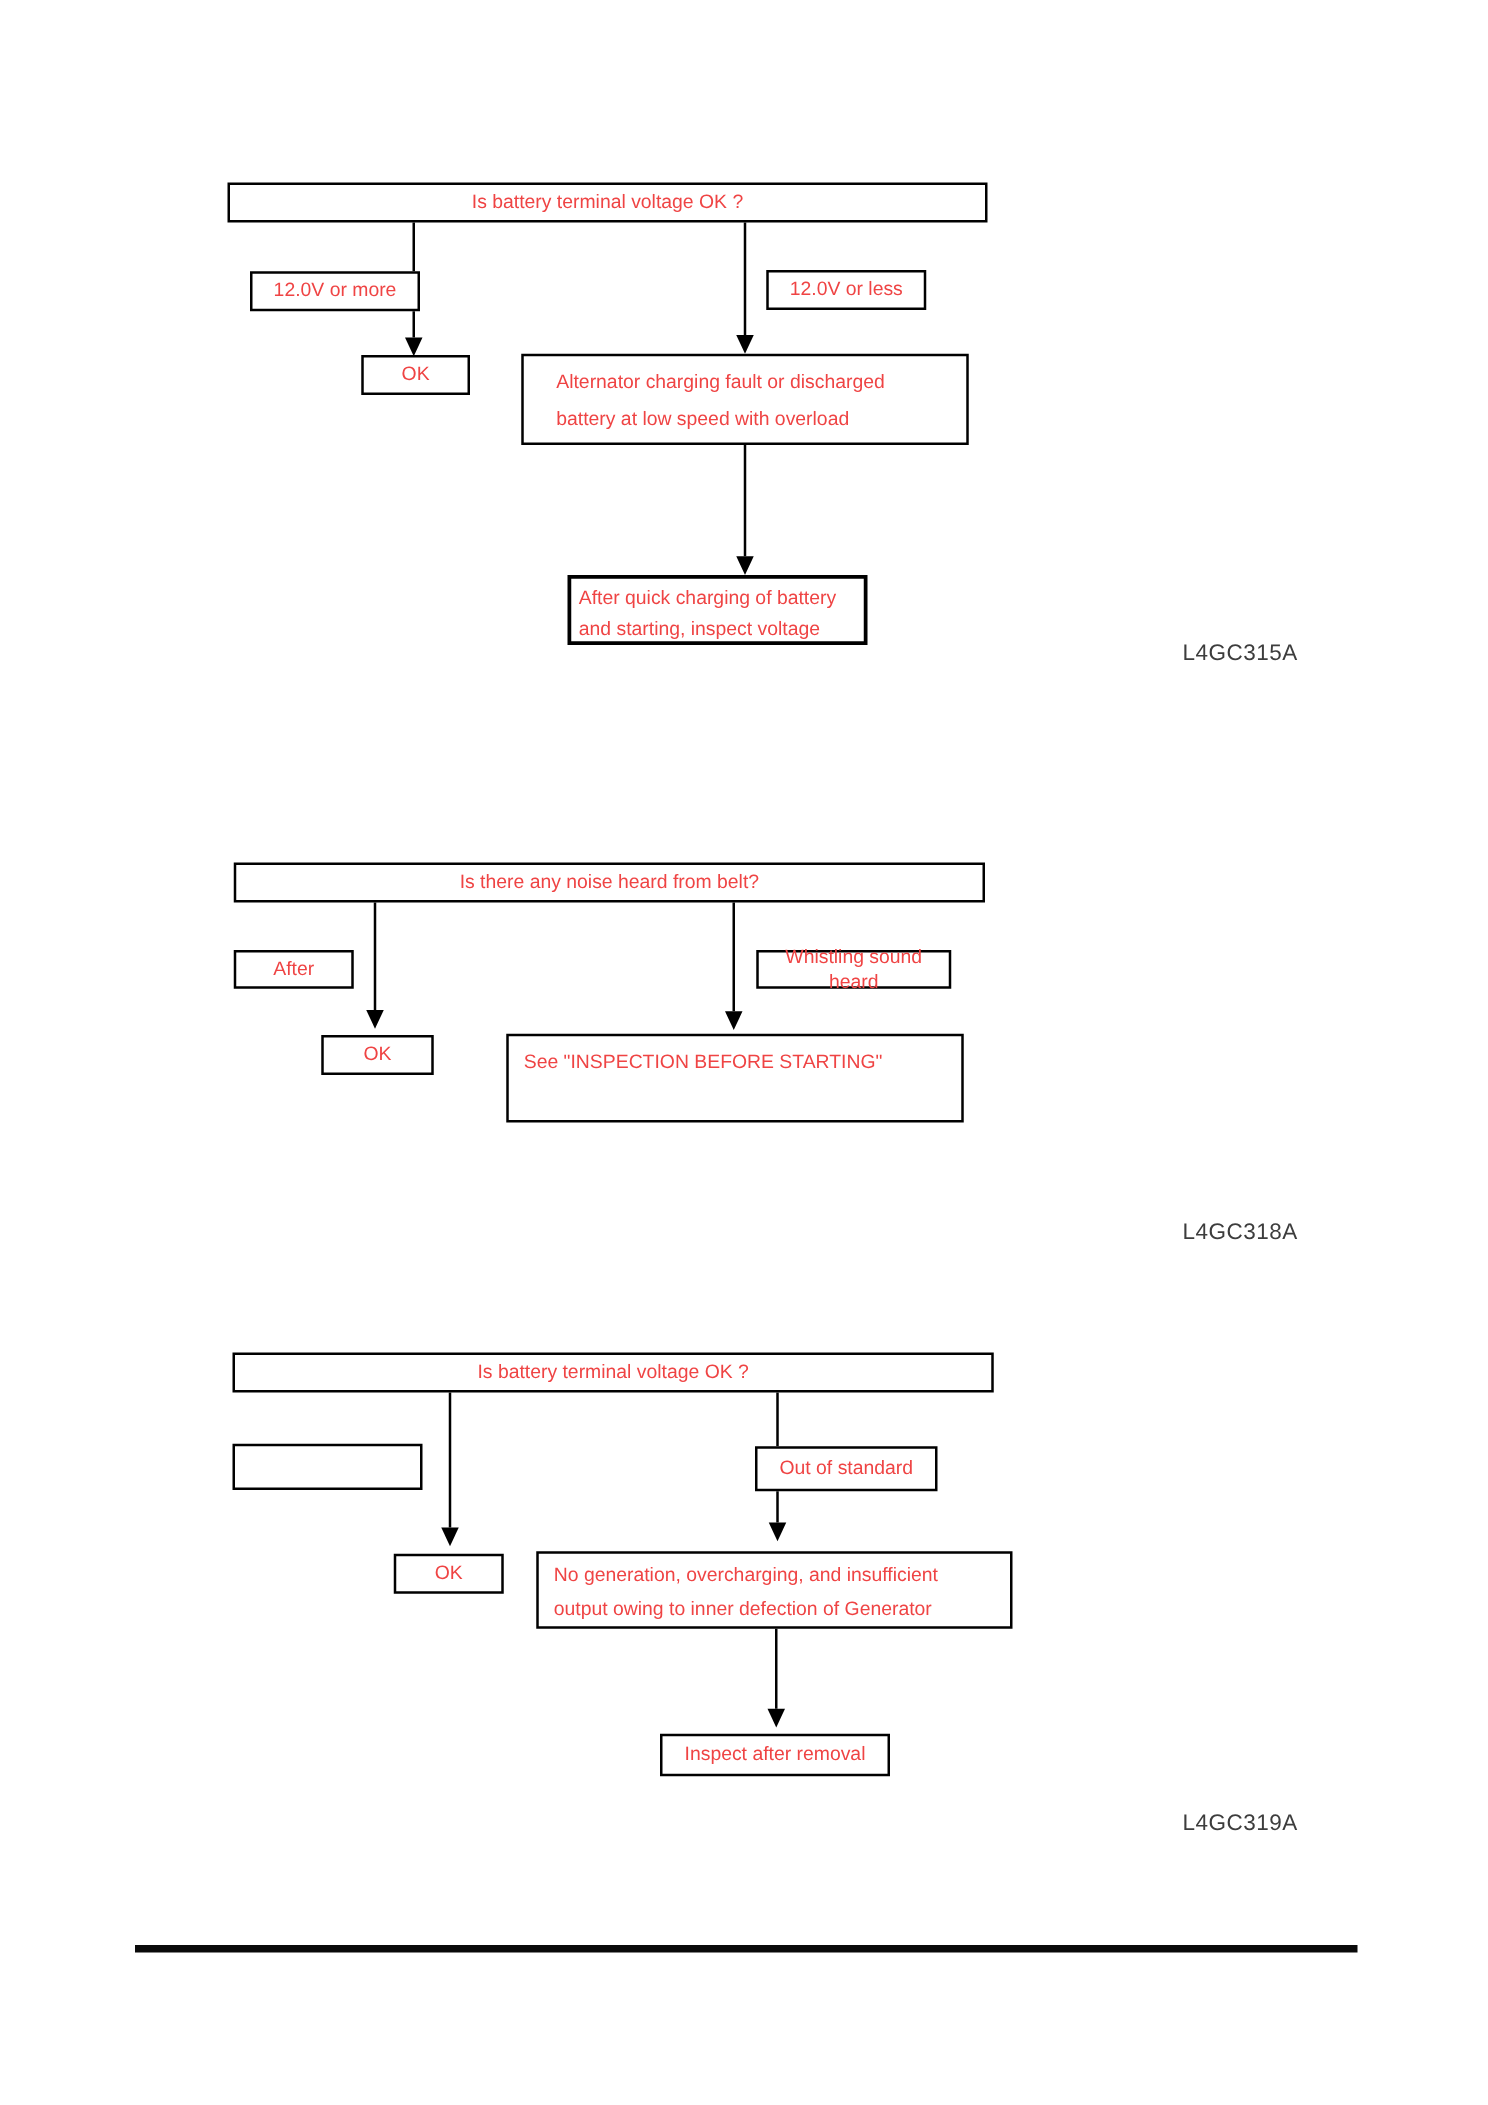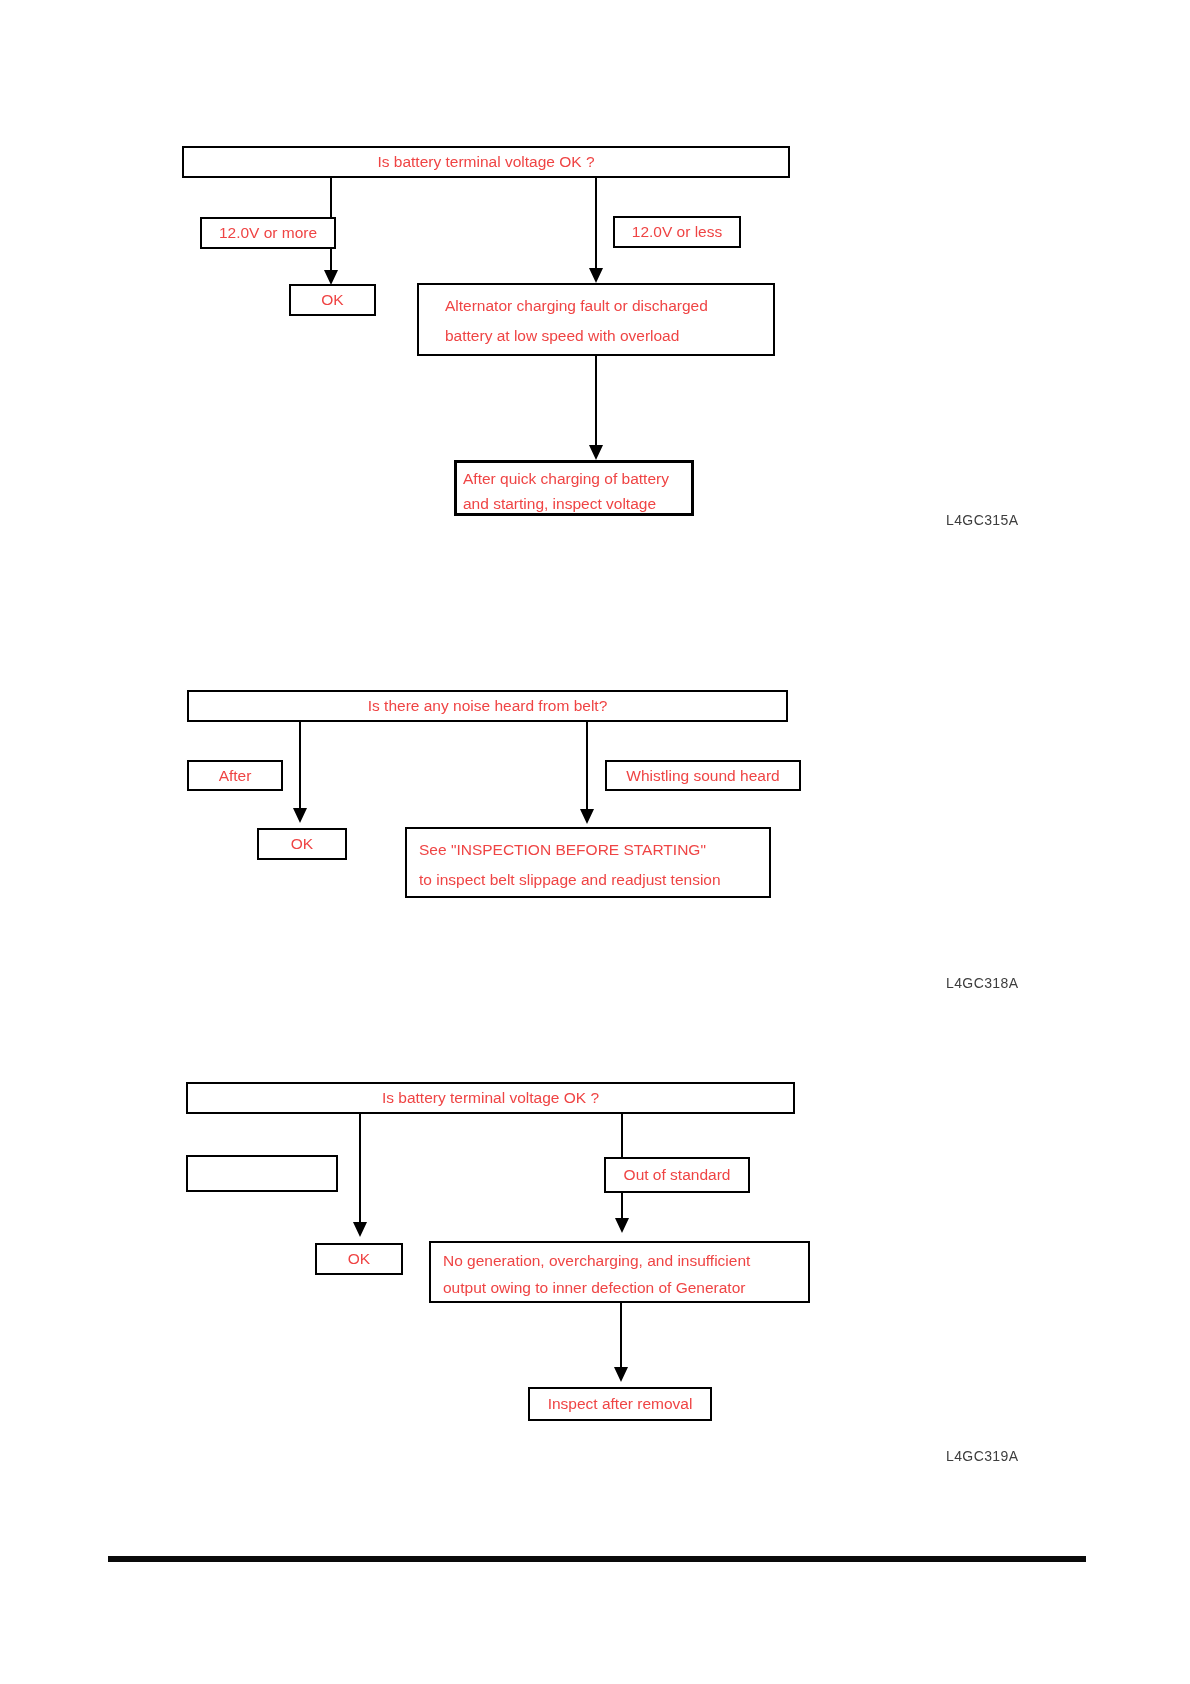--- a/index.html
+++ b/index.html
@@ -38,21 +38,21 @@
   .arrowhead {
     position: absolute;
     width: 0;
     height: 0;
     border-left: 7px solid transparent;
     border-right: 7px solid transparent;
     border-top: 15px solid #000000;
   }
   .figlabel {
     position: absolute;
-    font-size: 14px;
+    font-size: 18px;
     letter-spacing: 0.4px;
     color: #3d3d3d;
     white-space: nowrap;
   }
   .pagedivider {
     position: absolute;
     background: #0a0a0a;
   }
 </style>
 </head>
@@ -92,27 +92,26 @@
   <div class="fbox center" style="left:187px; top:690px; width:601px; height:32px;">Is there any noise heard from belt?</div>
 
   <div class="vline" style="left:299px; top:722px; height:86px;"></div>
   <div class="arrowhead" style="left:293px; top:808px;"></div>
 
   <div class="vline" style="left:586px; top:722px; height:87px;"></div>
   <div class="arrowhead" style="left:580px; top:809px;"></div>
 
   <div class="fbox center" style="left:187px; top:760px; width:96px; height:31px;">After</div>
 
-  <div class="fbox center" style="left:605px; top:760px; width:196px; height:31px;">Whistling sound heard</div>
+  <div class="fbox center" style="left:605px; top:760px; width:156px; height:31px;">Whistling sound heard</div>
 
   <div class="fbox center" style="left:257px; top:828px; width:90px; height:32px;">OK</div>
 
   <div class="fbox multi" style="left:405px; top:827px; width:366px; height:71px; padding-left:12px; line-height:30px;">
     <span class="ln">See "INSPECTION BEFORE STARTING"</span>
-    <span class="ln">to inspect belt slippage and readjust tension</span>
   </div>
 
   <div class="figlabel" style="left:946px; top:975px;">L4GC318A</div>
 
   <div class="fbox center" style="left:186px; top:1082px; width:609px; height:32px;">Is battery terminal voltage OK ?</div>
 
   <div class="vline" style="left:359px; top:1114px; height:108px;"></div>
   <div class="arrowhead" style="left:353px; top:1222px;"></div>
 
   <div class="vline" style="left:621px; top:1114px; height:104px;"></div>

